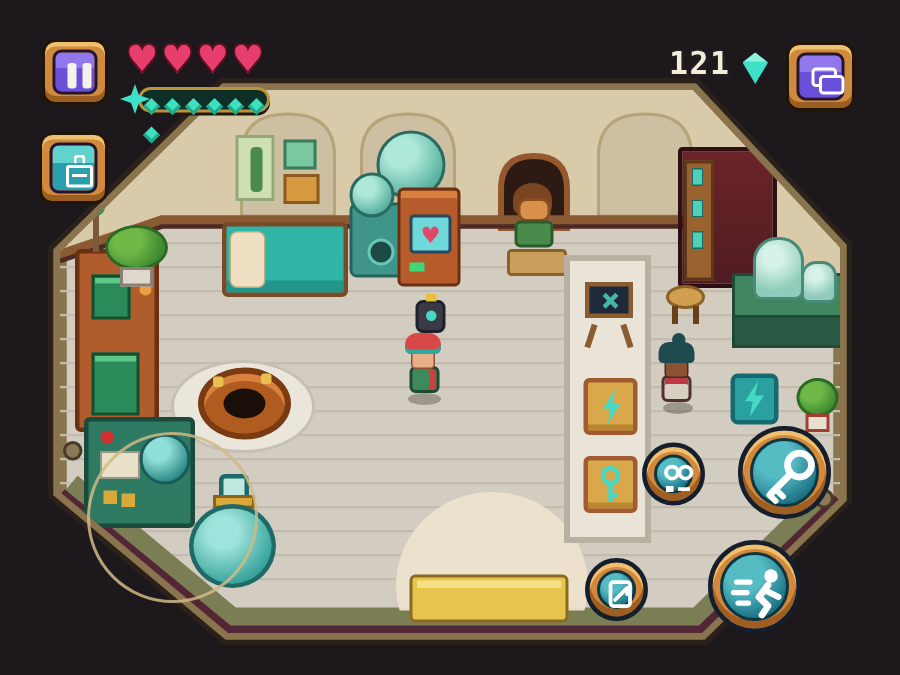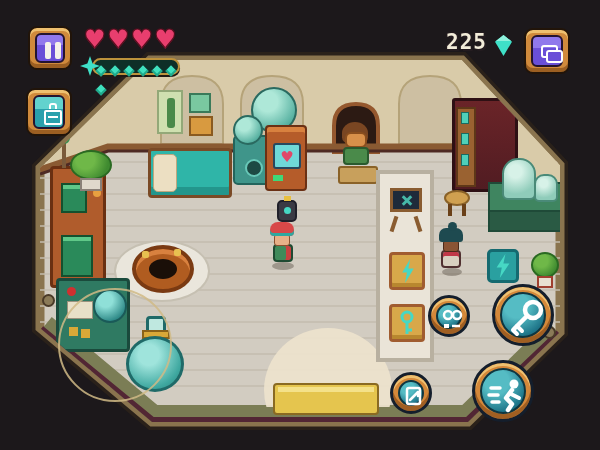--- a/index.html
+++ b/index.html
@@ -250,21 +250,21 @@
       <div class="whitebar" style="left:8px;top:7px;width:6px;height:17px;"></div>
       <div class="whitebar" style="left:18px;top:7px;width:6px;height:17px;"></div>
     </div>
   </div>
 
   <div style="left:84px;top:28px;width:100px;height:26px;" id="hearts-row"><span class="heart" style="color: rgb(232, 62, 110);">♥</span><span class="heart" style="color: rgb(232, 62, 110);">♥</span><span class="heart" style="color: rgb(232, 62, 110);">♥</span><span class="heart" style="color: rgb(232, 62, 110);">♥</span></div>
 
   <div class="energy-bar" style="left:92px;top:58px;width:88px;height:17px;" id="energy-bar"><span class="energy-dot" style="background: rgb(63, 224, 190);"></span><span class="energy-dot" style="background: rgb(63, 224, 190);"></span><span class="energy-dot" style="background: rgb(63, 224, 190);"></span><span class="energy-dot" style="background: rgb(63, 224, 190);"></span><span class="energy-dot" style="background: rgb(63, 224, 190);"></span><span class="energy-dot" style="background: rgb(63, 224, 190);"></span><span class="energy-dot" style="background: rgb(63, 224, 190);"></span></div>
   <div class="spark" style="left:80px;top:56px;"></div>
 
-  <div class="currency" style="left:446px;top:30px;">225</div>
+  <div class="currency" style="left:446px;top:30px;">121</div>
   <div class="gem" style="left:495px;top:35px;width:17px;height:21px;"></div>
 
   <div class="btn-sq" style="left:524px;top:28px;width:46px;height:46px;">
     <div class="face purple">
       <div style="left:8px;top:8px;width:17px;height:13px;border:2px solid #fff;border-radius:3px;"></div>
       <div style="left:13px;top:13px;width:17px;height:13px;border:2px solid #fff;border-radius:3px;background:#6a4fd8;"></div>
     </div>
   </div>
 
   <div class="btn-sq" style="left:26px;top:88px;width:46px;height:48px;">

